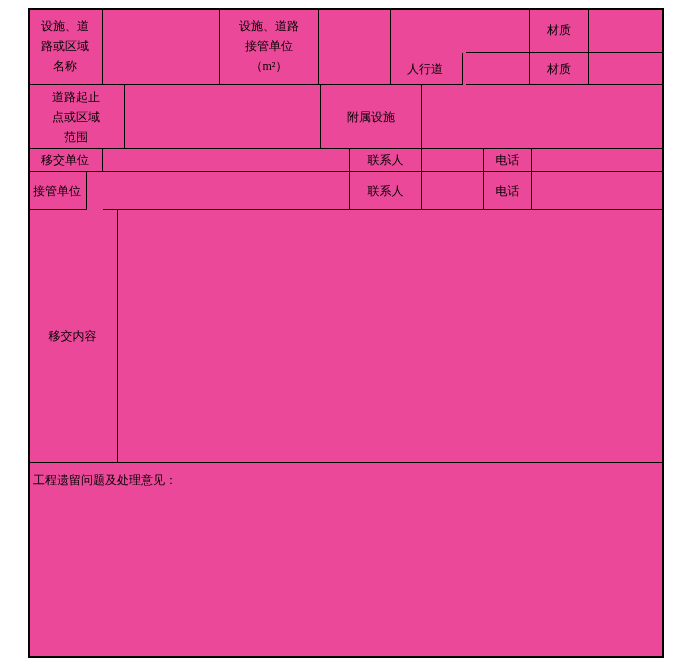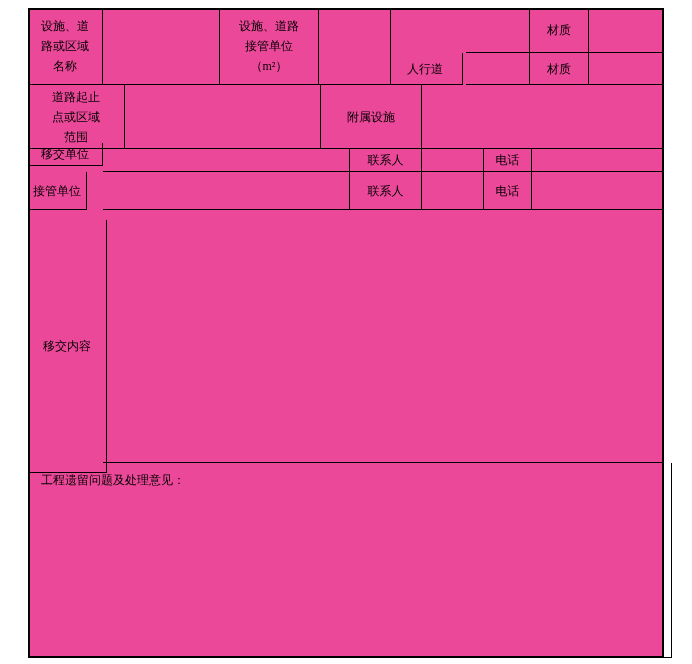--- a/index.html
+++ b/index.html
@@ -38,21 +38,20 @@
     line-height: 20px;
     color: #000000;
     overflow: hidden;
   }
   
   .c.topleft {
     align-items: flex-start;
     justify-content: flex-start;
     text-align: center;
     padding: 7px 5px;
-    margin-left: 8px;
   }
   
   .frame {
     position: absolute;
     left: 0; top: 0; right: 0; bottom: 0;
     border: 2px solid #000000;
     pointer-events: none;
   }
 </style>
 </head>
@@ -79,35 +78,35 @@
     <div class="c" style="left:502px;top:45px;width:59px;height:32px">材质</div>
     <div class="c" style="left:561px;top:45px;width:75px;height:32px"></div>
 
     <div class="c" style="left:0;top:77px;width:97px;height:64px">道路起止
 点或区域
 范围</div>
     <div class="c" style="left:75px;top:77px;width:218px;height:64px"></div>
     <div class="c" style="left:293px;top:77px;width:101px;height:64px">附属设施</div>
     <div class="c" style="left:394px;top:77px;width:242px;height:64px"></div>
 
-    <div class="c" style="left:0;top:135px;width:75px;height:23px">移交单位</div>
+    <div class="c" style="left:0;top:141px;width:75px;height:23px">移交单位</div>
     <div class="c" style="left:75px;top:141px;width:247px;height:23px"></div>
     <div class="c" style="left:322px;top:141px;width:72px;height:23px">联系人</div>
     <div class="c" style="left:394px;top:141px;width:62px;height:23px"></div>
     <div class="c" style="left:456px;top:141px;width:48px;height:23px">电话</div>
     <div class="c" style="left:504px;top:141px;width:132px;height:23px"></div>
 
     <div class="c" style="left:0;top:164px;width:59px;height:38px">接管单位</div>
     <div class="c" style="left:75px;top:164px;width:247px;height:38px"></div>
     <div class="c" style="left:322px;top:164px;width:72px;height:38px">联系人</div>
     <div class="c" style="left:394px;top:164px;width:62px;height:38px"></div>
     <div class="c" style="left:456px;top:164px;width:48px;height:38px">电话</div>
     <div class="c" style="left:504px;top:164px;width:132px;height:38px"></div>
 
-    <div class="c" style="left:0;top:212px;width:79px;height:253px">移交内容</div>
+    <div class="c" style="left:0;top:202px;width:90px;height:253px">移交内容</div>
     <div class="c" style="left:75px;top:202px;width:561px;height:253px"></div>
 
     <div class="c topleft" style="left:0;top:455px;width:636px;height:195px">
       <span>工程遗留问题及处理意见：</span>
     </div>
 
     <div class="frame"></div>
   </div>
 </div>
 

